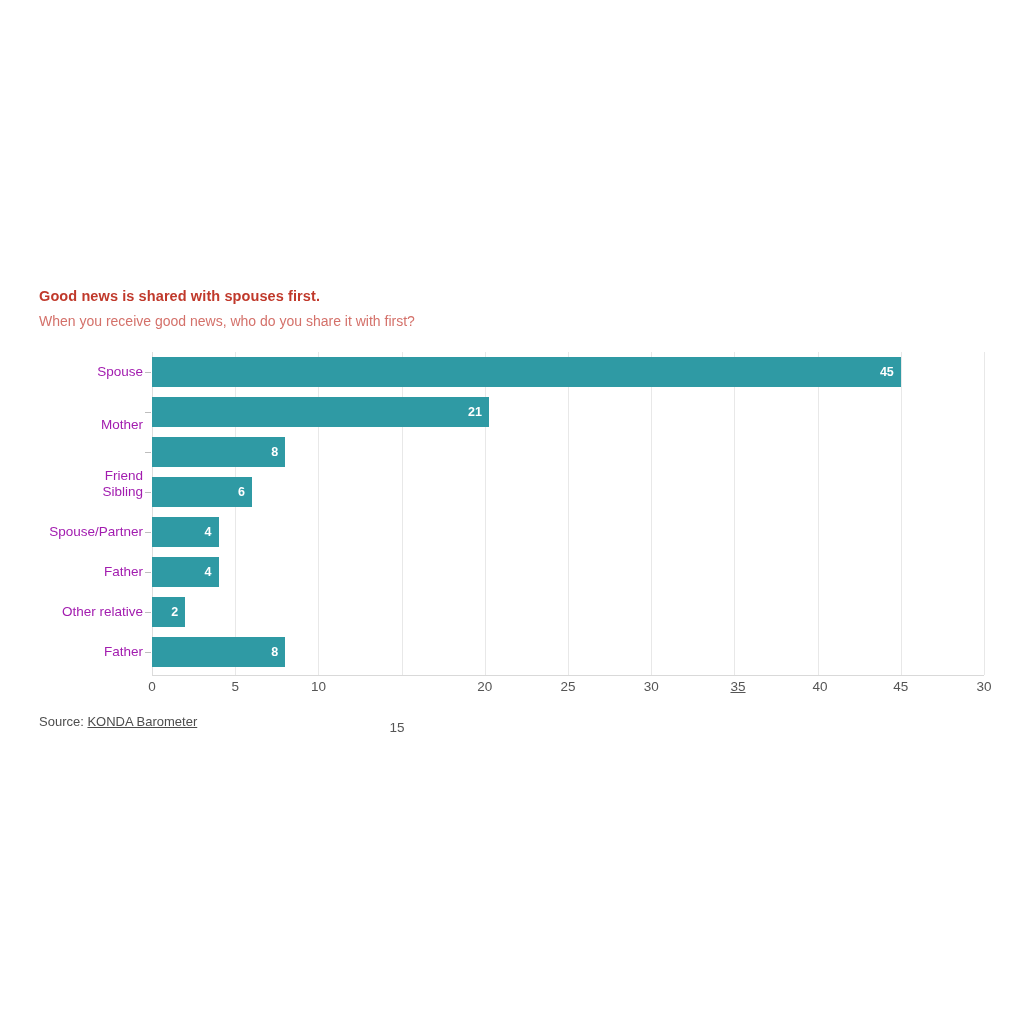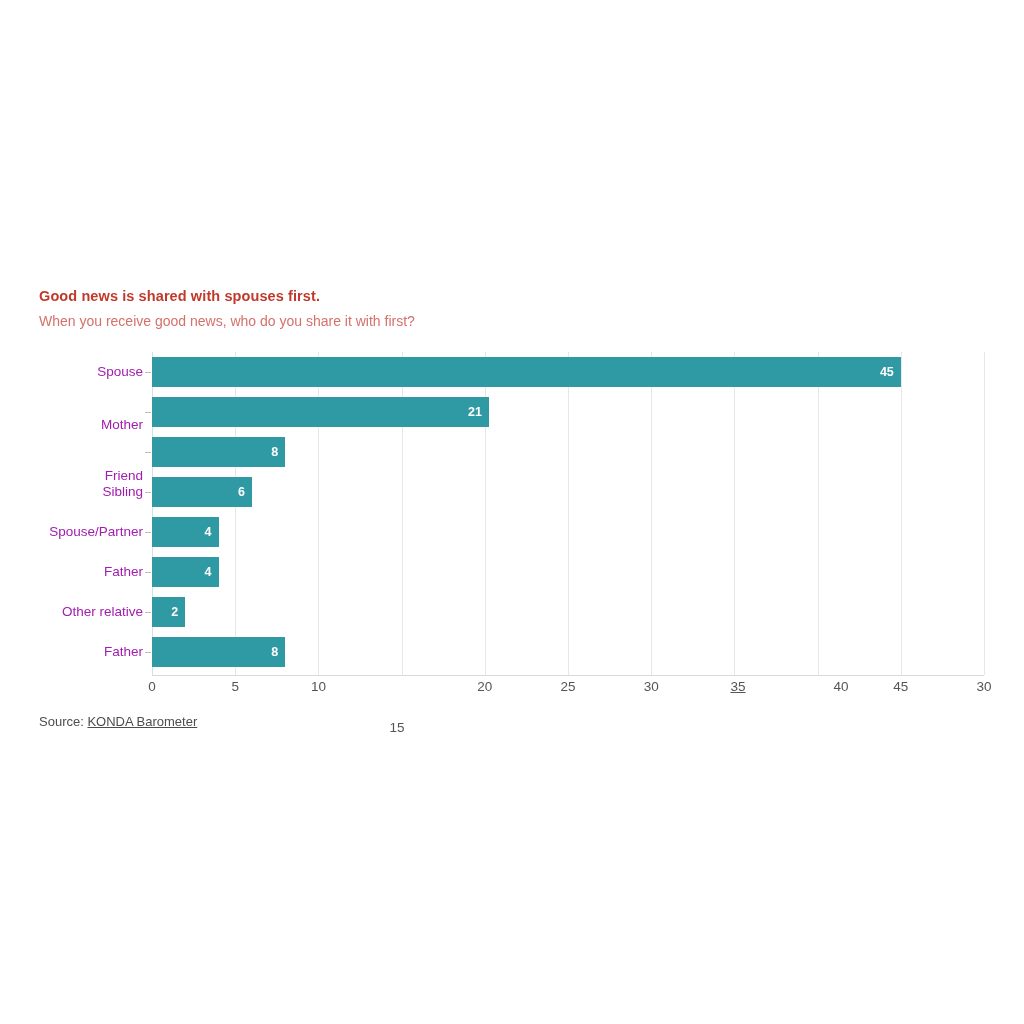--- a/index.html
+++ b/index.html
@@ -270,21 +270,21 @@
     </div>
   <div id="x-labels">
       <div class="x-label" style="left: 0px;">0</div>
       <div class="x-label" style="left: 83.2px;">5</div>
       <div class="x-label" style="left: 166.4px;">10</div>
       <div class="x-label" style="left: 245px; margin-top: 41px;">15</div>
       <div class="x-label" style="left: 332.8px;">20</div>
       <div class="x-label" style="left: 416px;">25</div>
       <div class="x-label" style="left: 499.2px;">30</div>
       <div class="x-label" style="left: 586px; text-decoration: underline;">35</div>
-      <div class="x-label" style="left: 689px;">40</div>
+      <div class="x-label" style="left: 668px;">40</div>
       <div class="x-label" style="left: 748.8px;">45</div>
       <div class="x-label" style="left: 832px;">30</div>
     </div>
 
   <div id="source">
     <span>Source: </span><span id="source-link">KONDA Barometer</span>
   </div>
 
 </div>
 

